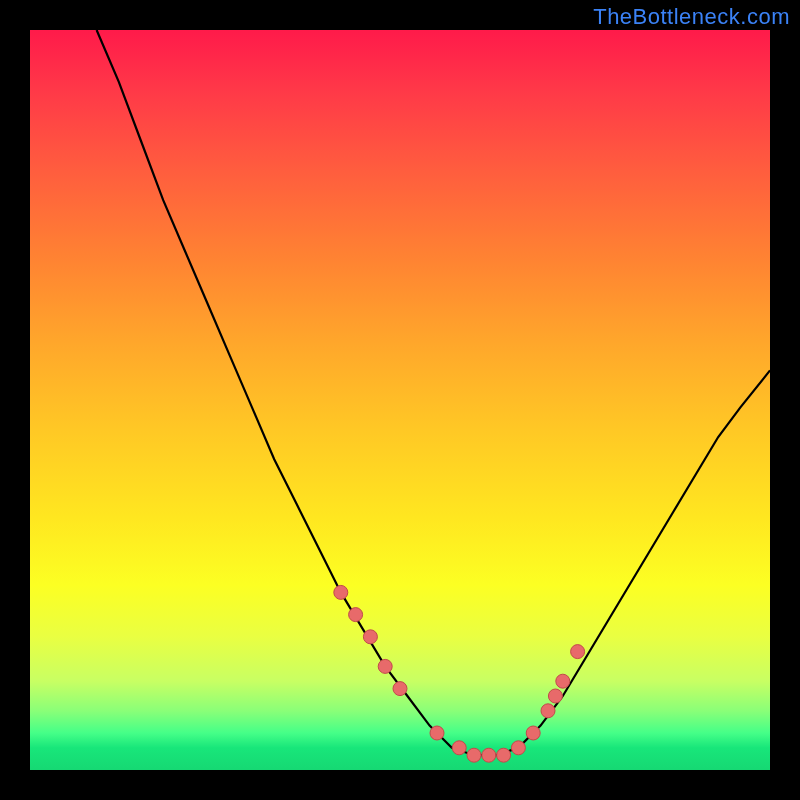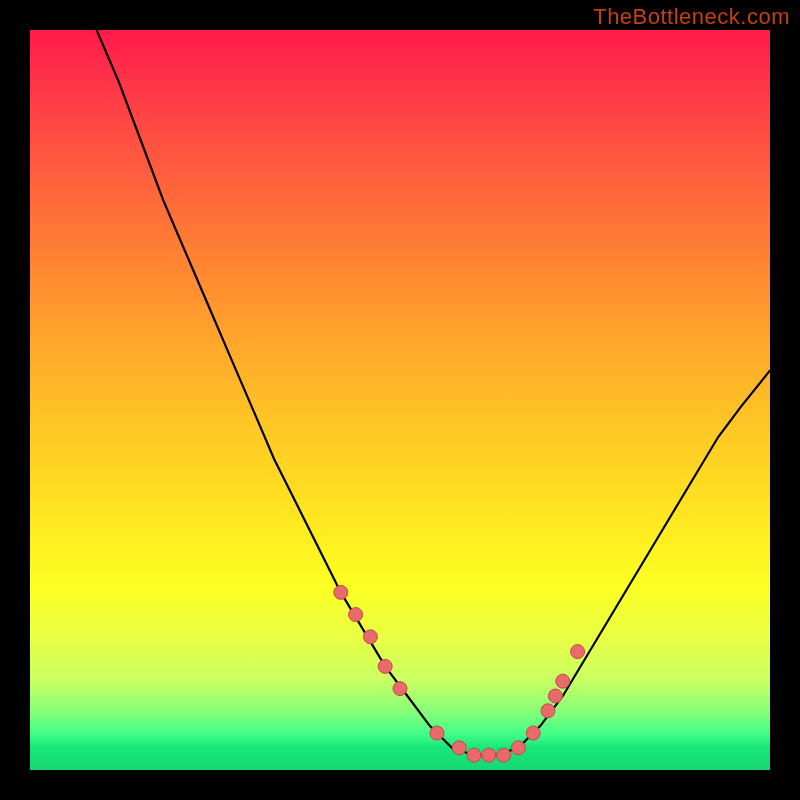--- a/index.html
+++ b/index.html
@@ -8,21 +8,21 @@
     height: 800px;
     background: #000;
     position: relative;
     overflow: hidden;
     font-family: Arial, sans-serif;
   }
   .watermark {
     position: absolute;
     top: 4px;
     right: 10px;
-    color: #c2410c;
+    color: #3b82f6;
     font-size: 22px;
     font-weight: 500;
     letter-spacing: 0.5px;
     z-index: 10;
   }
   .plot-frame {
     position: absolute;
     top: 30px;
     left: 30px;
     width: 740px;

